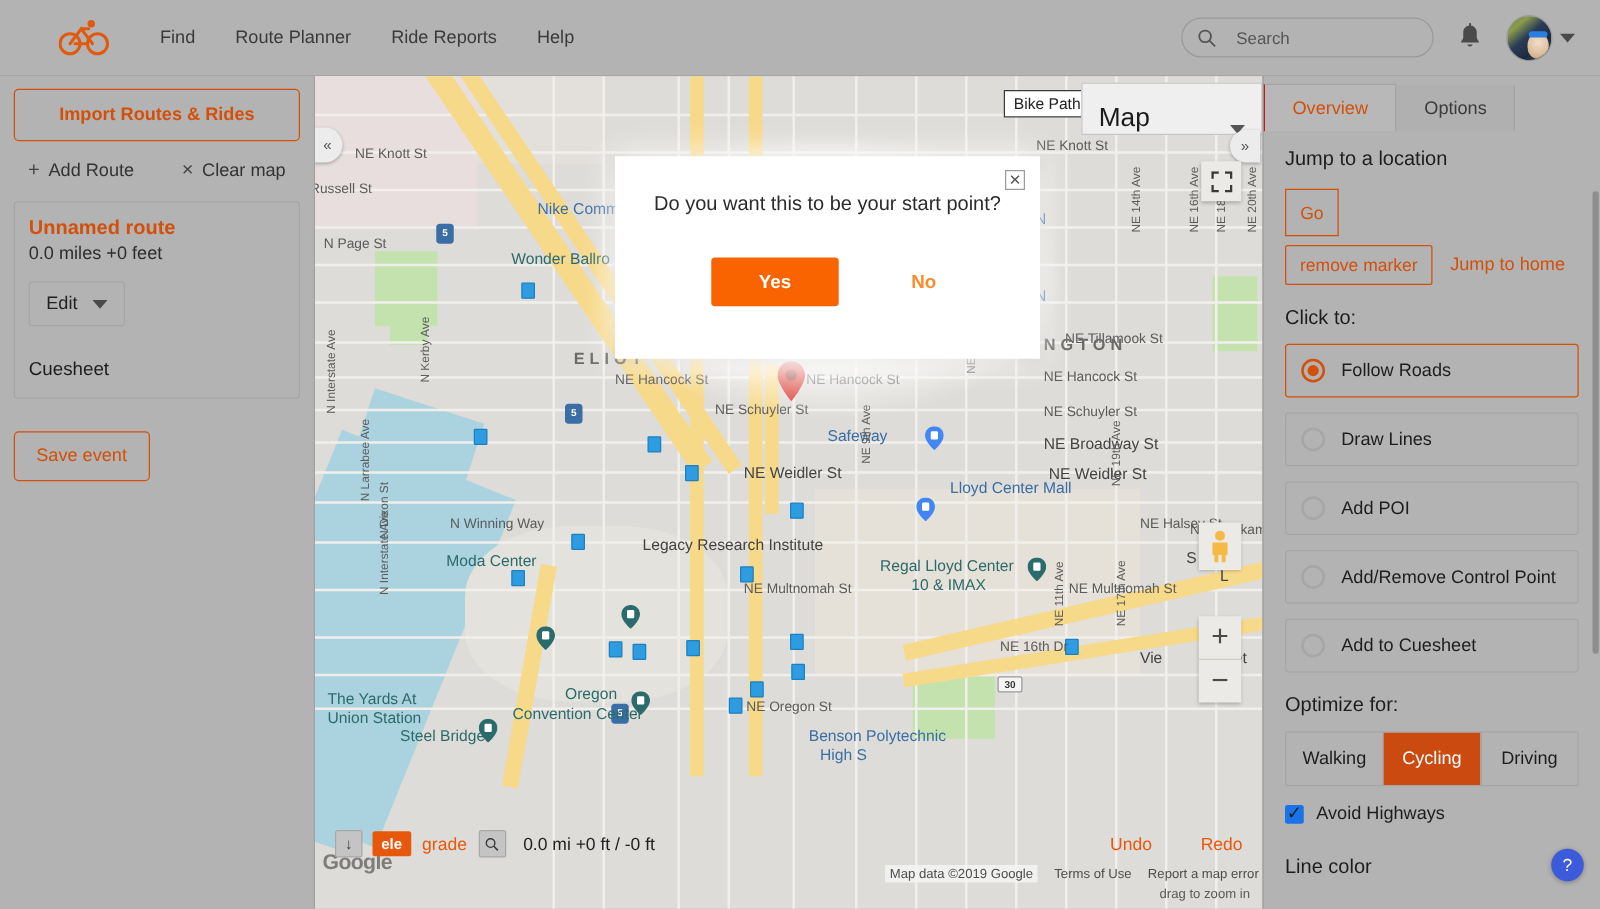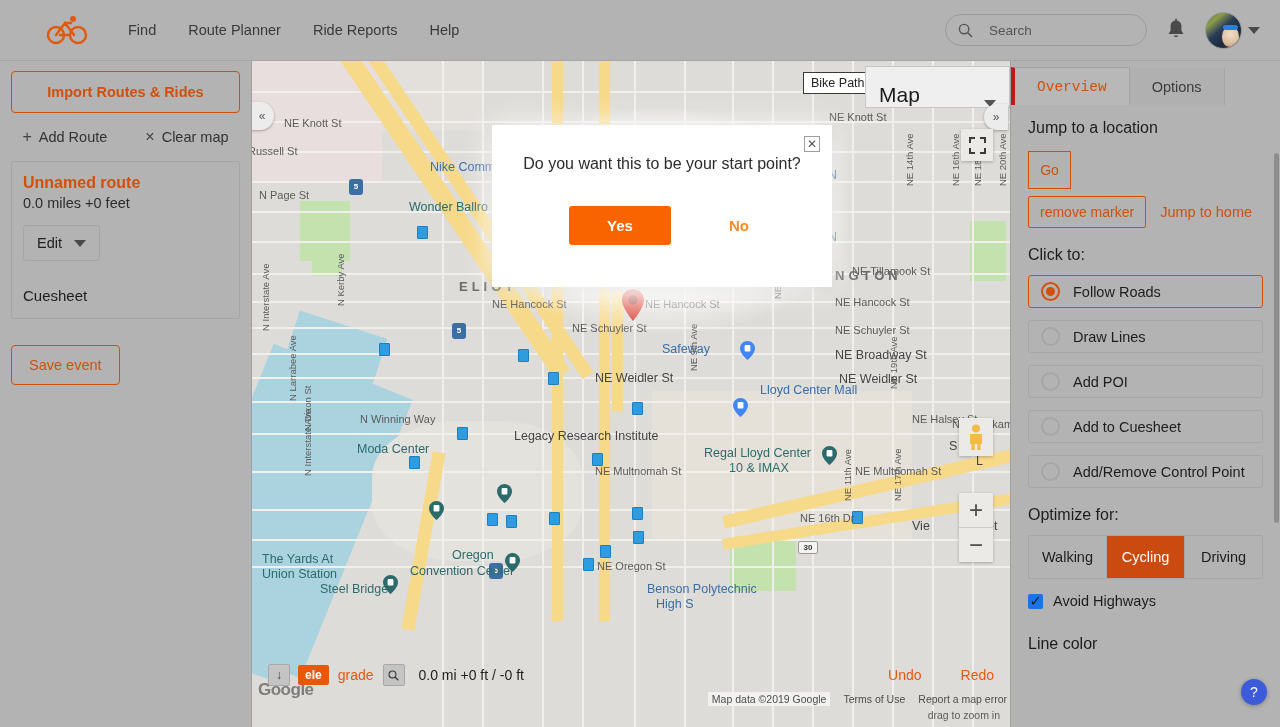--- a/index.html
+++ b/index.html
@@ -317,22 +317,21 @@
   }
   .rtabs { display:flex; height: 44px; align-items:flex-end; }
   .rtab {
     padding: 11px 22px 10px 22px; font-size: 14.5px;
     color:#3b3b3b; cursor:pointer; background:#b0b0b0;
     border-right: 1px solid #a3a3a3;
   }
   .rtab.active {
     color:#d2500a; background:#b8b8b8;
     border-top: 1px solid #a3a3a3;
-    border-left: 4px solid #b91c1c;
-    font-family: Liberation Mono, monospace;
+    border-left: 1px solid #b91c1c;
   }
   .rbody { padding: 12px 17px 0 17px; position:relative; height: 622px;}
   .r-h { font-size: 16px; color:#1d1d1d; margin: 2px 0 14px 0; }
   .jump-row { display:flex; }
   .jump-input {
     flex: 1; height: 38px; background:#fff;
     border: 1px solid #bdbdbd; border-right:none;
     padding: 0 10px; font-size: 14px; color:#2a2a2a;
     font-family: "Liberation Sans", sans-serif;
   }
@@ -348,21 +347,21 @@
   .remove-marker {
     border:1px solid #d2500a; background:transparent; color:#d2500a;
     font-size: 14px; padding: 7px 11px; cursor:pointer; border-radius:2px;
     font-family: "Liberation Sans", sans-serif;
   }
   .jump-home { color:#d2500a; font-size:14.5px; cursor:pointer; }
   .r-sub { font-size: 16px; color:#1d1d1d; margin: 18px 0 11px 0; }
   .radio-item {
     display:flex; align-items:center; gap: 13px;
     border:1px solid #a6a6a6; border-radius:3px;
-    height: 33px; padding: 0 12px; margin-bottom: 12px; cursor:pointer;
+    height: 43px; padding: 0 12px; margin-bottom: 12px; cursor:pointer;
     font-size: 14.5px; color:#1d1d1d; background:transparent;
   }
   .radio-item.sel { border-color:#d2500a; }
   .radio {
     width: 19px; height: 19px; border-radius:50%;
     border: 2px solid #a6a6a6; flex:none; position:relative;
   }
   .radio-item.sel .radio { border-color:#d2500a; border-width:2px; }
   .radio-item.sel .radio::after {
     content:""; position:absolute; inset:3px; border-radius:50%;
@@ -724,25 +723,25 @@
       <div class="radio-item">
         <span class="radio"></span>
         <span>Draw Lines</span>
       </div>
       <div class="radio-item">
         <span class="radio"></span>
         <span>Add POI</span>
       </div>
       <div class="radio-item">
         <span class="radio"></span>
-        <span>Add to Cuesheet</span>
+        <span>Add/Remove Control Point</span>
       </div>
       <div class="radio-item">
         <span class="radio"></span>
-        <span>Add/Remove Control Point</span>
+        <span>Add to Cuesheet</span>
       </div>
 
       <div class="r-sub">Optimize for:</div>
       <div class="seg">
         <div>Walking</div>
         <div class="on">Cycling</div>
         <div>Driving</div>
       </div>
 
       <div class="checkline">

